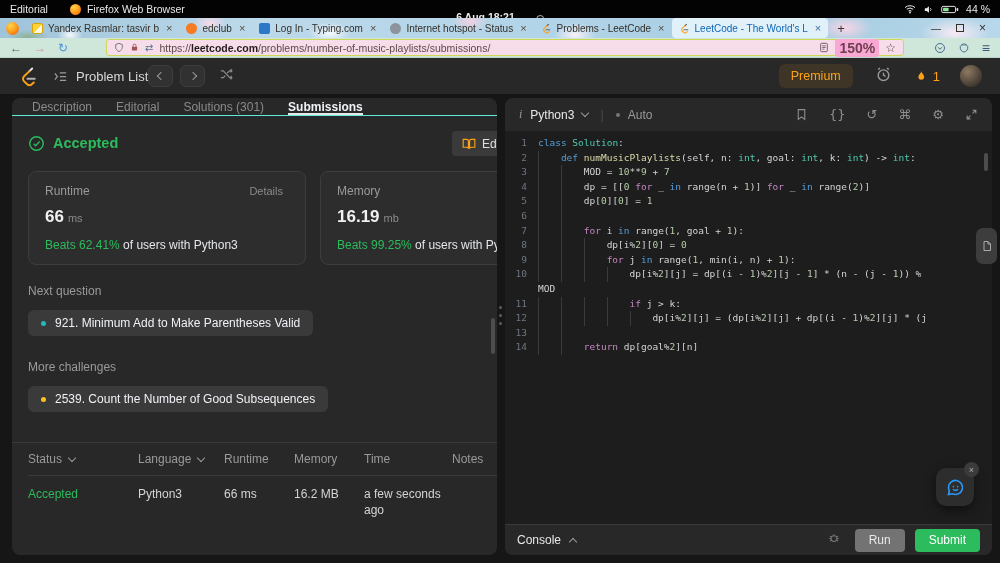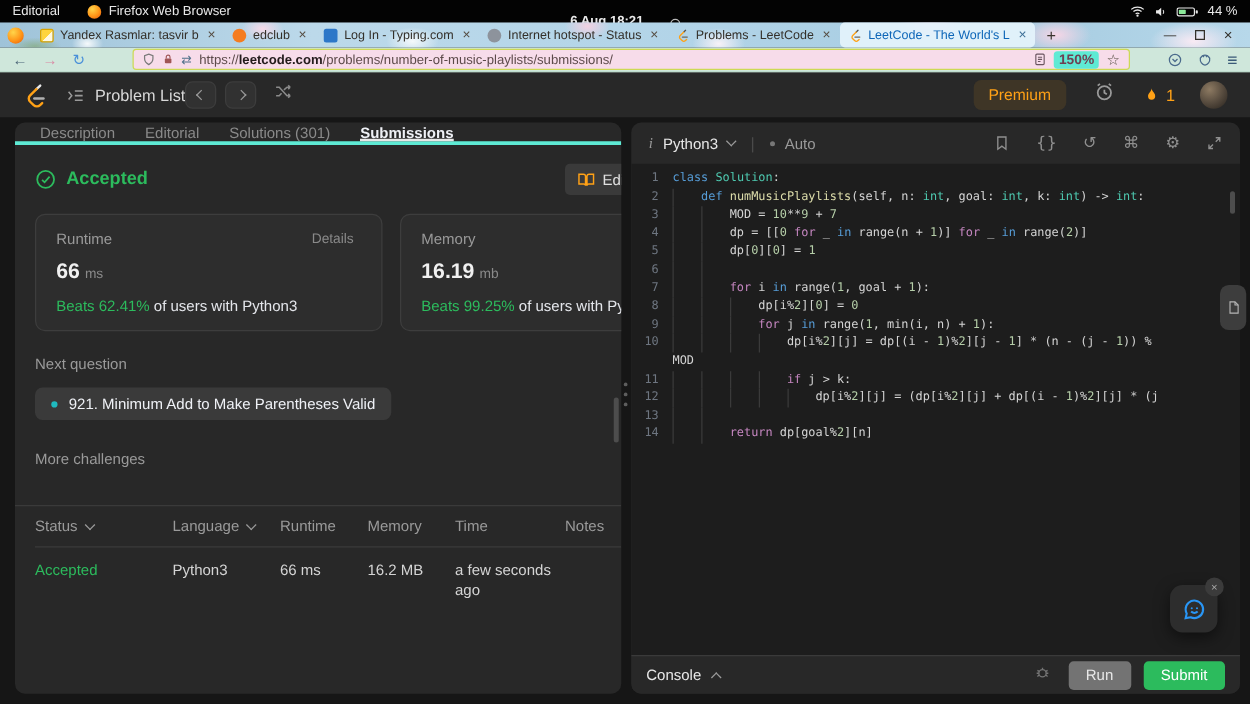--- a/index.html
+++ b/index.html
@@ -52,21 +52,21 @@
   
   .navbar { height:20px; background:#cfe7db; border-bottom:1px solid #b9d7c8;
             display:flex; align-items:center; padding:0 10px; gap:12px; font-size:12px; }
   .nav-ic { line-height:1; }
   .urlfield { height:17px; width:798px; background:#f7dcea; border:1.5px solid #cdd955;
               border-radius:3px; display:flex; align-items:center; gap:6px; padding:0 7px;
               font-size:10.5px; margin-left:26px; }
   .urlfield svg { flex:none; display:block; }
   .url-text { flex:1; white-space:nowrap; overflow:hidden; color:#5c4a4a; }
   .url-text b { color:#241c1c; }
-  .zoom-badge { background:#5eead4; color:#6e4052; border-radius:3px; font-size:11px;
+  .zoom-badge { background:#f9a8d4; color:#6e4052; border-radius:3px; font-size:14px;
                 padding:1px 4px; font-weight:bold; }
   .star { color:#564e42; font-size:12px; }
   .nav-right { margin-left:auto; display:flex; align-items:center; gap:12px; }
   .nav-right svg { display:block; }
   .burger { color:#3a5a78; font-size:14px; line-height:1; }
 
   
   .lcheader { height:36px; background:#282828; display:flex; align-items:center; padding:0 18px; }
   .lc-logo svg { width:21px; height:21px; display:block; }
   .pl-group { display:flex; align-items:center; gap:8px; margin-left:14px; color:#d8d8d8; font-size:13px; }
@@ -84,21 +84,21 @@
             background:radial-gradient(circle at 35% 30%, #8d7a62, #53483c 55%, #27221d); }
 
   
   .main { position:absolute; top:94px; left:0; right:0; bottom:0; background:#161616;
           padding:4px 8px 8px 12px; display:flex; gap:8px; }
   .panel { background:#282828; border-radius:8px; overflow:hidden; position:relative; }
   .left-panel { width:485px; flex:none; }
   .right-panel { flex:1; display:flex; flex-direction:column; }
 
   
-  .lp-tabs { height:18px; border-bottom:3px solid #5eead4; display:flex; padding:0 8px; }
+  .lp-tabs { height:18px; border-bottom:1px solid #5eead4; display:flex; padding:0 8px; }
   .lp-tab { padding:0 12px; display:flex; align-items:center; font-size:12px; color:#8a8a8a; position:relative; }
   .lp-tab.active { color:#eff1f6; font-weight:bold; }
   .lp-tab.active::after { content:""; position:absolute; left:12px; right:12px; bottom:0; height:2px; background:#e8e8e8; }
   .lp-body { padding:14px 0 0 16px; height:calc(100% - 35px); position:relative; }
   .lp-inner { width:580px; position:relative; }
   .result-row { display:flex; align-items:center; height:26px; position:relative; }
   .accepted { display:flex; align-items:center; gap:8px; color:#2cbb5d; font-size:14.5px; font-weight:bold; }
   .accepted svg { width:17px; height:17px; }
   .editorial-btn { position:absolute; left:424px; top:1px; height:25px; display:flex; align-items:center;
                    gap:6px; background:#3a3a3a; border-radius:4px; padding:0 10px; font-size:12px; color:#e0e0e0; }
@@ -403,20 +403,24 @@
           </div>
         </div>
 
         <div class="sec-label">Next question</div>
         <div><span class="pill">
           <span class="dot dot-teal"></span>
           <span>921. Minimum Add to Make Parentheses Valid</span>
         </span></div>
 
         <div class="sec-label more">More challenges</div>
+        <div><span class="pill">
+          <span class="dot dot-yellow"></span>
+          <span>2539. Count the Number of Good Subsequences</span>
+        </span></div>
 
         <div class="sub-table">
           <div class="tr-h">
               <div class="th">
                 <span>Status</span>
                 <i class="chv down"></i>
               </div>
               <div class="th">
                 <span>Language</span>
                 <i class="chv down"></i>

